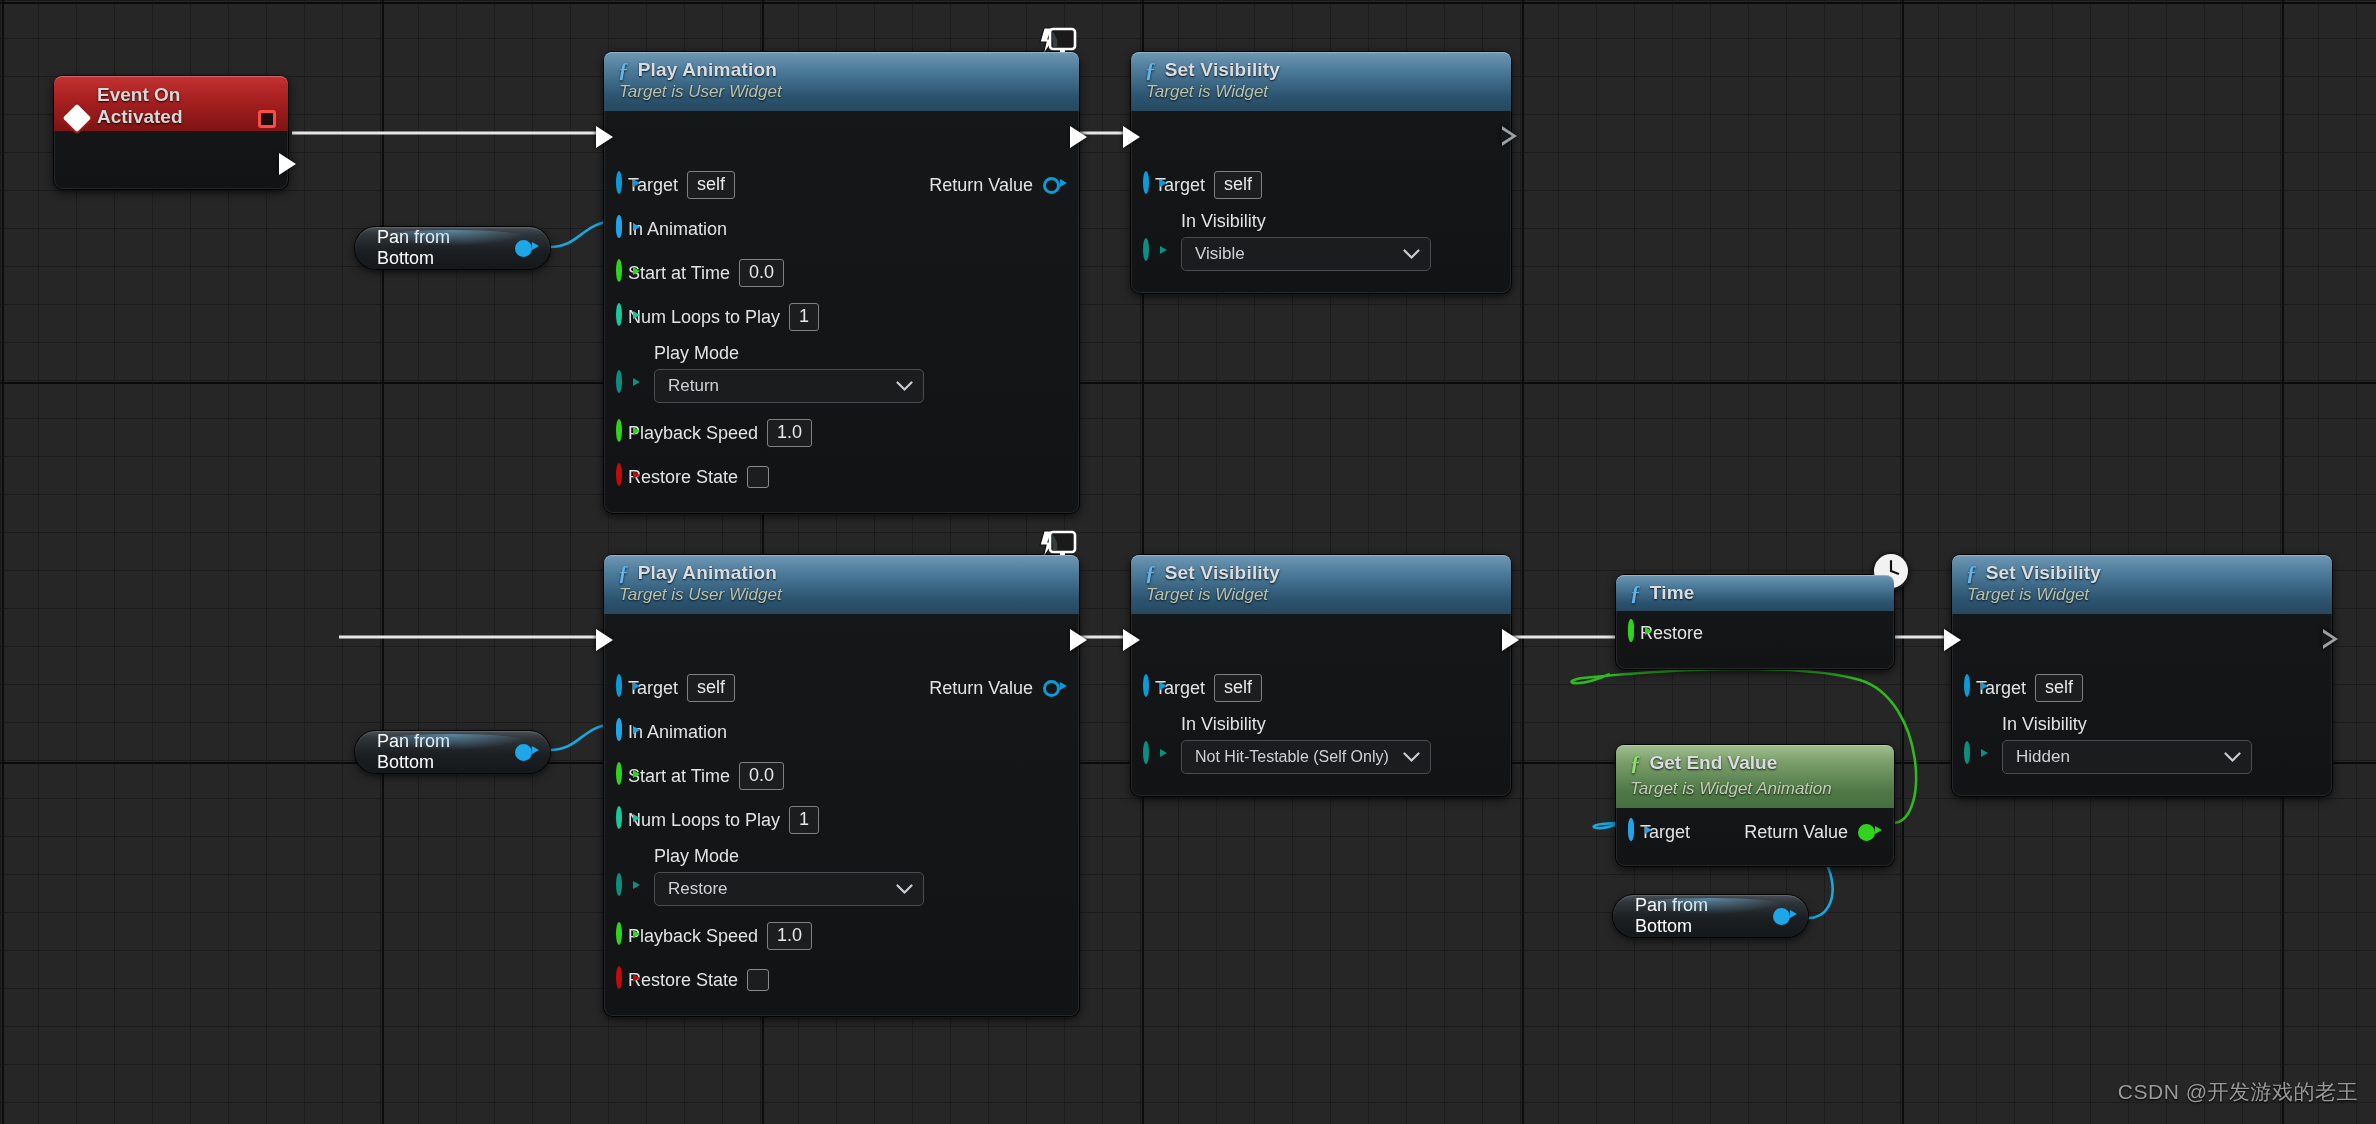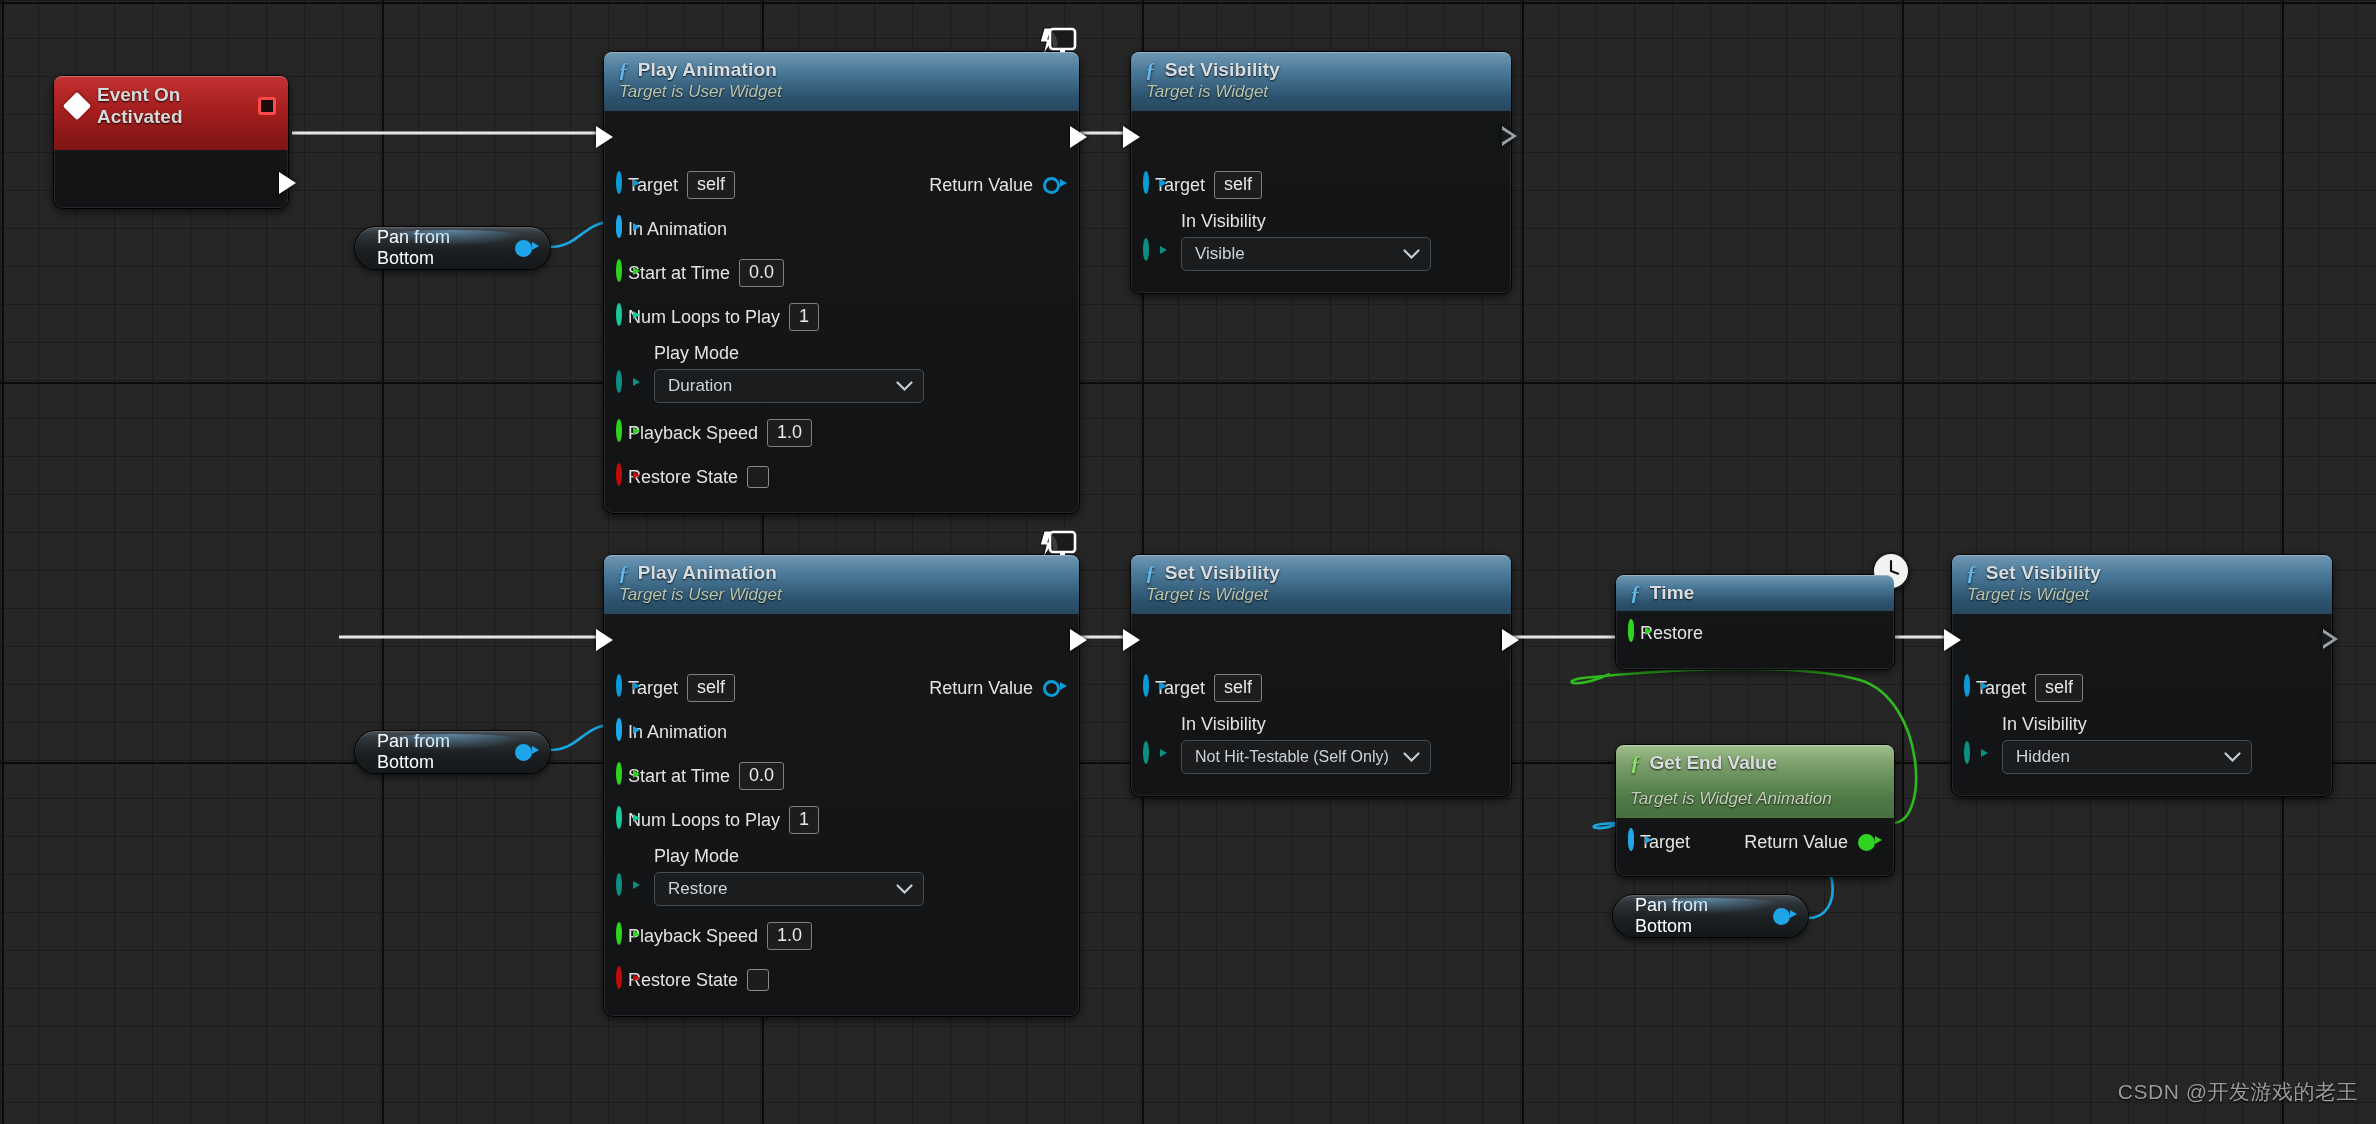--- a/index.html
+++ b/index.html
@@ -54,24 +54,24 @@
     margin-top: 1px; text-shadow: 0 1px 2px rgba(0,0,0,0.8);
     padding-left: 1px;
   }
   .fico { font-size: 21px; font-style: italic; font-family: "Liberation Serif", serif;
           color: #63b4e8; font-weight: bold; line-height: 1; }
   .fico.green { color: #8ce06a; }
 
   
   .hdr-event {
     border-radius: 8px 8px 0 0;
-    padding: 8px 12px 22px 13px;
+    padding: 8px 12px 3px 13px;
     background: linear-gradient(to bottom, #c43232 0%, #a61f1f 45%, #7e1414 100%);
     box-shadow: inset 0 1px 0 rgba(255,255,255,0.25);
-    display: flex; align-items: center; gap: 10px;
+    display: flex; align-items: flex-end; gap: 10px;
   }
   .hdr-event .title {
     font-size: 19px; font-weight: bold; color: #d8d8d8;
     text-shadow: 0 1px 2px rgba(0,0,0,0.9); flex: 1;
   }
   .diamond {
     width: 20px; height: 20px; background: #ffffff;
     transform: rotate(45deg); border-radius: 2px;
     box-shadow: 0 0 0 2px #9b1b1b;
   }
@@ -82,21 +82,21 @@
 
   
   .hdr-green {
     border-radius: 8px 8px 0 0;
     padding: 7px 14px 9px 14px;
     background: linear-gradient(to bottom, #9fc08c 0%, #7da06c 25%, #4f7a47 72%, #46703f 100%);
     box-shadow: inset 0 1px 0 rgba(255,255,255,0.25);
   }
   .hdr-green .title { font-size:19px; font-weight:bold; color:#d9dde0; display:flex; align-items:center; gap:9px;
                       text-shadow:0 1px 2px rgba(0,0,0,0.8); }
-  .hdr-green .sub { font-size:17px; font-style:italic; color:#c5cdb8; margin-top:15px;
+  .hdr-green .sub { font-size:17px; font-style:italic; color:#c5cdb8; margin-top:5px;
                     text-shadow:0 1px 2px rgba(0,0,0,0.8); }
 
   
   .row { position: relative; height: 44px; display: flex; align-items: center; }
   .lbl { font-size: 18px; color: #e3e3e3; white-space: nowrap; }
 
   
   .pin { position: absolute; width: 22px; height: 22px; }
   .pin-circle {
     width: 17px; height: 17px; border-radius: 50%;
@@ -289,21 +289,21 @@
         <span class="lbl">Num Loops to Play</span>
         <span class="val-box">1</span>
       </div>
 
       <div style="position:relative; padding-left:24px; padding-top:4px; padding-bottom:8px;">
         <span class="pin" style="left:12px; top:34px; color:#0b8f80;">
           <span class="pin-circle"></span><span class="pin-arrow"></span>
         </span>
         <div class="stack-lbl" style="margin-left:26px;">Play Mode</div>
         <div class="combo" style="margin-left:26px; margin-top:5px; width:270px;">
-          <span>Duration</span>
+          <span>Return</span>
           <span class="chev">
             <svg width="17" height="11" viewBox="0 0 17 11">
                 <path d="M1.5 1.5 L8.5 8.5 L15.5 1.5" stroke="#c9cdd0" stroke-width="2.2" fill="none" stroke-linecap="round"></path>
               </svg>
           </span>
         </div>
       </div>
 
       <div class="row" style="padding-left:24px;">
         <span class="pin" style="left:12px; color:#2fd41f;">

